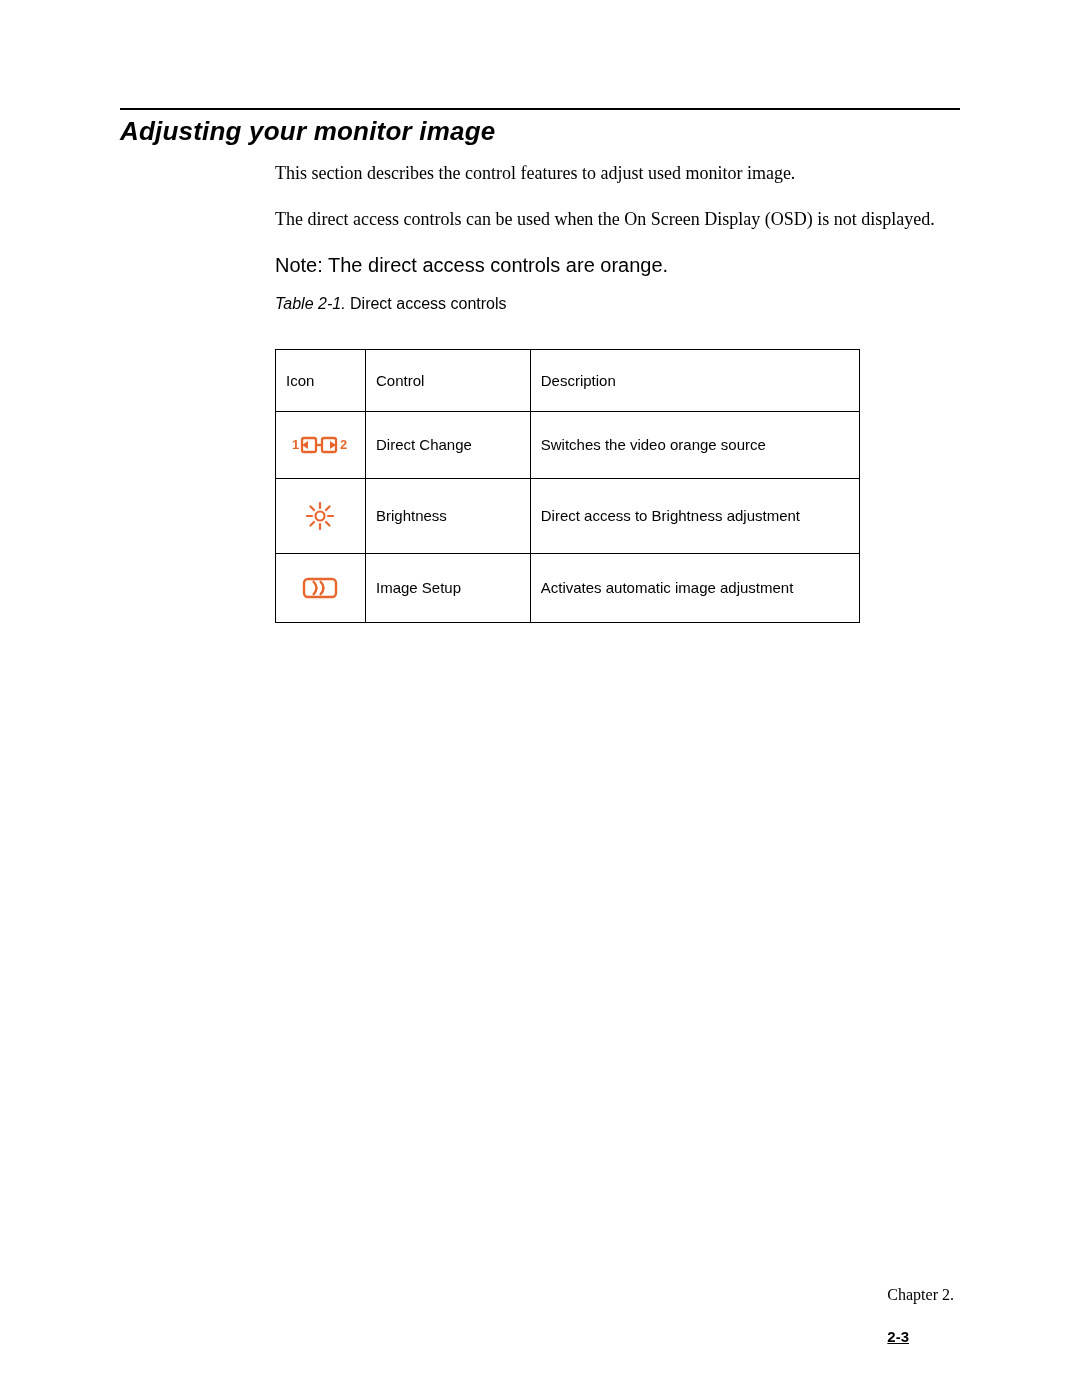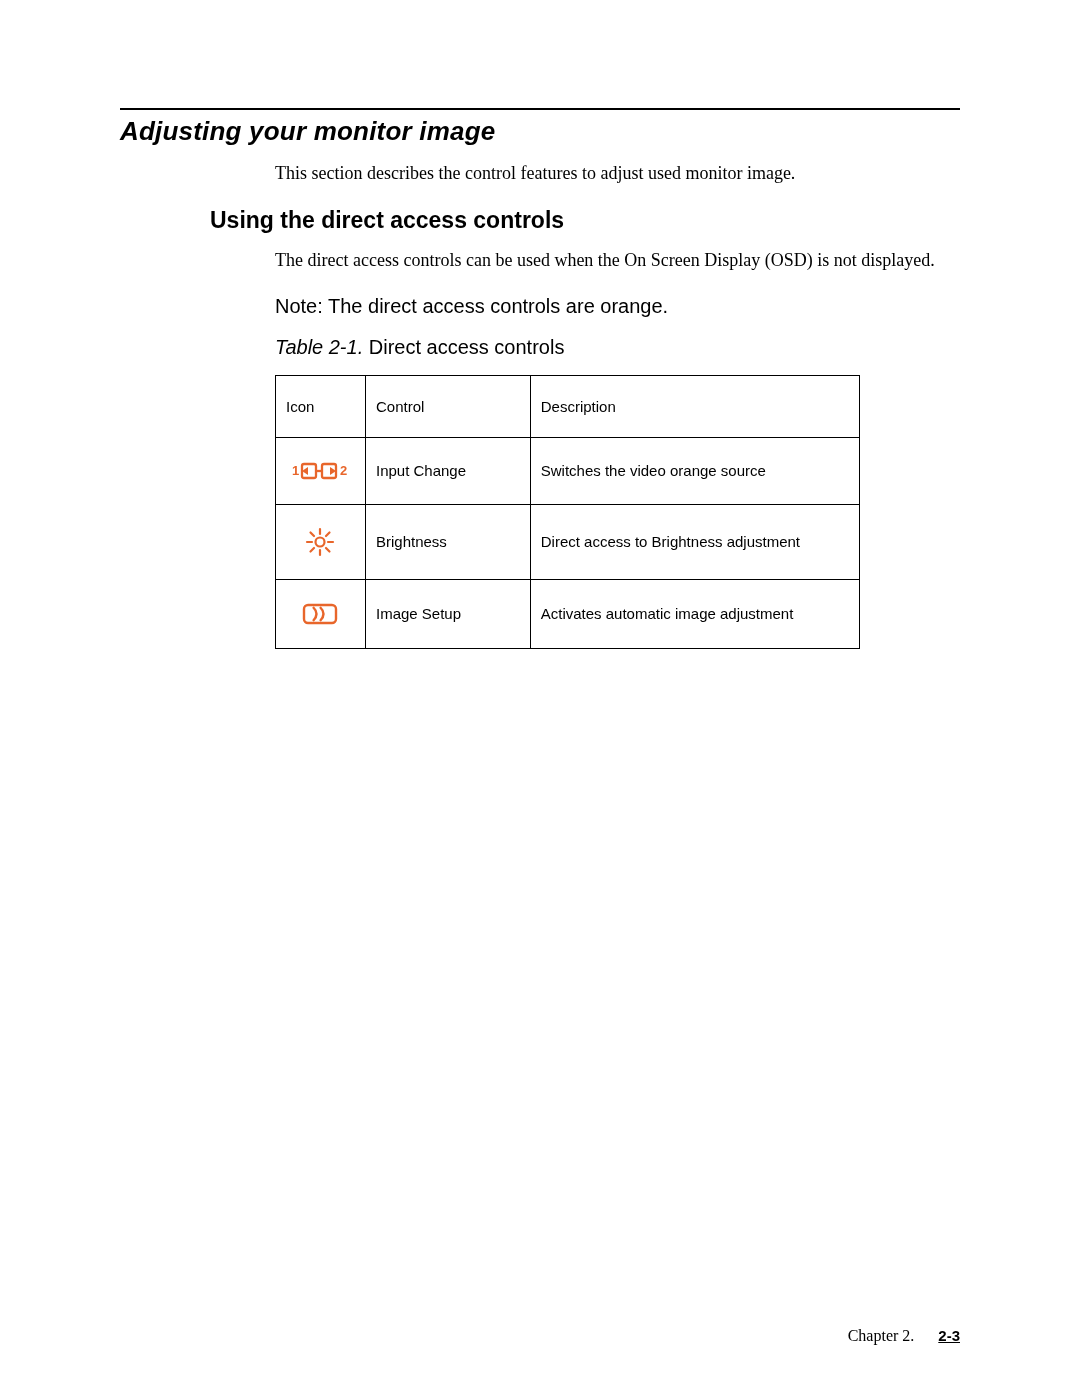--- a/index.html
+++ b/index.html
@@ -44,22 +44,22 @@
     font-size: 23px;
     margin: 0 0 14px 90px;
   }
   p.note-text {
     font-family: "Segoe UI", "Myriad Pro", Arial, sans-serif;
     font-size: 20px;
     margin: 6px 0 18px 0;
   }
   p.table-caption {
     font-family: "Segoe UI", "Myriad Pro", Arial, sans-serif;
-    font-size: 20px;
-    margin: 0 0 16px 0;
+    font-size: 16px;
+    margin: 0 0 36px 0;
   }
   p.table-caption .italic { font-style: italic; }
   table.controls {
     border-collapse: collapse;
     width: 585px;
     margin-left: 0;
     font-family: "Segoe UI", "Myriad Pro", Arial, sans-serif;
     font-size: 15px;
   }
   table.controls th, table.controls td {
@@ -77,41 +77,41 @@
   }
   .col-icon   { width: 90px; text-align: center; }
   .col-control{ width: 165px; }
   .col-desc   { width: 330px; }
   td.icon-cell { text-align: center; padding: 4px 0; }
   td.icon-cell svg { display: block; margin: 0 auto; }
 
   .footer {
     position: absolute;
     bottom: 52px;
-    right: 120px;
+    right: 126px;
     font-family: "Palatino Linotype", Palatino, Georgia, serif;
     font-size: 16px;
     display: flex;
     gap: 24px;
     align-items: baseline;
+    flex-direction: column;
   }
   .footer .pgnum { font-family: Arial, Helvetica, sans-serif; font-weight: bold; font-size: 15px; text-decoration: underline; }
 </style>
 </head>
 <body>
 
 <div class="page">
   <hr class="rule">
   <h1 class="section-title">Adjusting your monitor image</h1>
 
   <div class="body-col">
     <p class="body-text">This section describes the control features to adjust used monitor image.</p>
   </div>
 
-  <h2 class="subsection-title">Using the direct access controls</h2>
 
   <div class="body-col">
     <p class="body-text">The direct access controls can be used when the On Screen Display (OSD) is not displayed.</p>
     <p class="note-text">Note:  The direct access controls are orange.</p>
     <p class="table-caption">
       <span class="italic">Table 2-1.</span><span> Direct access controls</span>
     </p>
 
     <table class="controls">
       <thead>
@@ -129,21 +129,21 @@
                 <text x="4" y="15" font-family="Arial" font-weight="bold" font-size="13" stroke="none">1</text>
                 <rect x="14" y="4" width="14" height="14" rx="2" fill="none" stroke-width="2.3"></rect>
                 <polygon points="14,11 20,7 20,15" stroke="none"></polygon>
                 <line x1="28" y1="11" x2="34" y2="11" stroke-width="2.3"></line>
                 <rect x="34" y="4" width="14" height="14" rx="2" fill="none" stroke-width="2.3"></rect>
                 <polygon points="48,11 42,7 42,15" stroke="none"></polygon>
                 <text x="52" y="15" font-family="Arial" font-weight="bold" font-size="13" stroke="none">2</text>
               </g>
             </svg>
           </td>
-          <td>Input  Change</td>
+          <td>Direct  Change</td>
           <td>Switches the video orange source</td>
         </tr>
         <tr>
           <td class="icon-cell">
             <svg width="30" height="30" viewBox="0 0 30 30">
               <g fill="#e8662b" stroke="#e8662b" stroke-width="2.2" stroke-linecap="round">
                 <circle cx="15" cy="15" r="4.5" fill="none"></circle>
                 <line x1="15" y1="2" x2="15" y2="7"></line>
                 <line x1="15" y1="23" x2="15" y2="28"></line>
                 <line x1="2" y1="15" x2="7" y2="15"></line>

